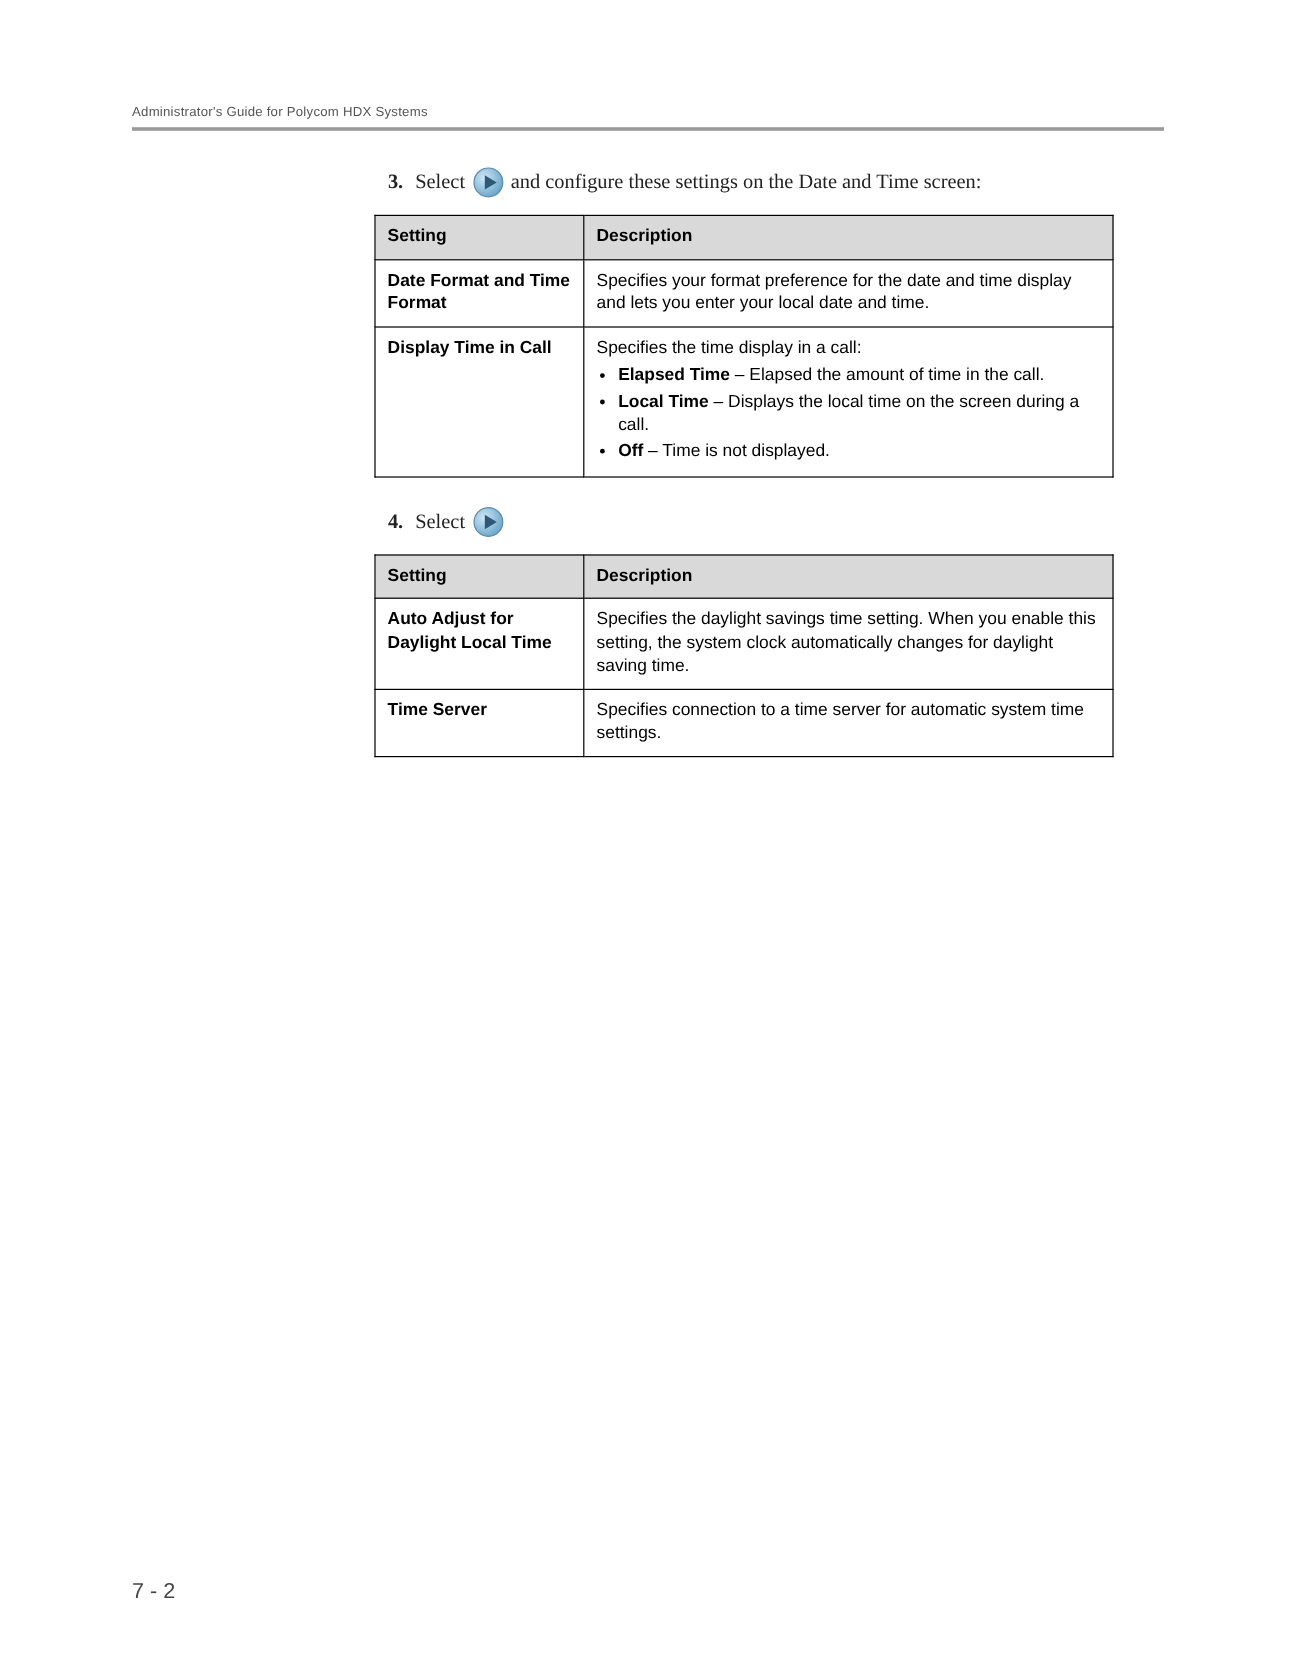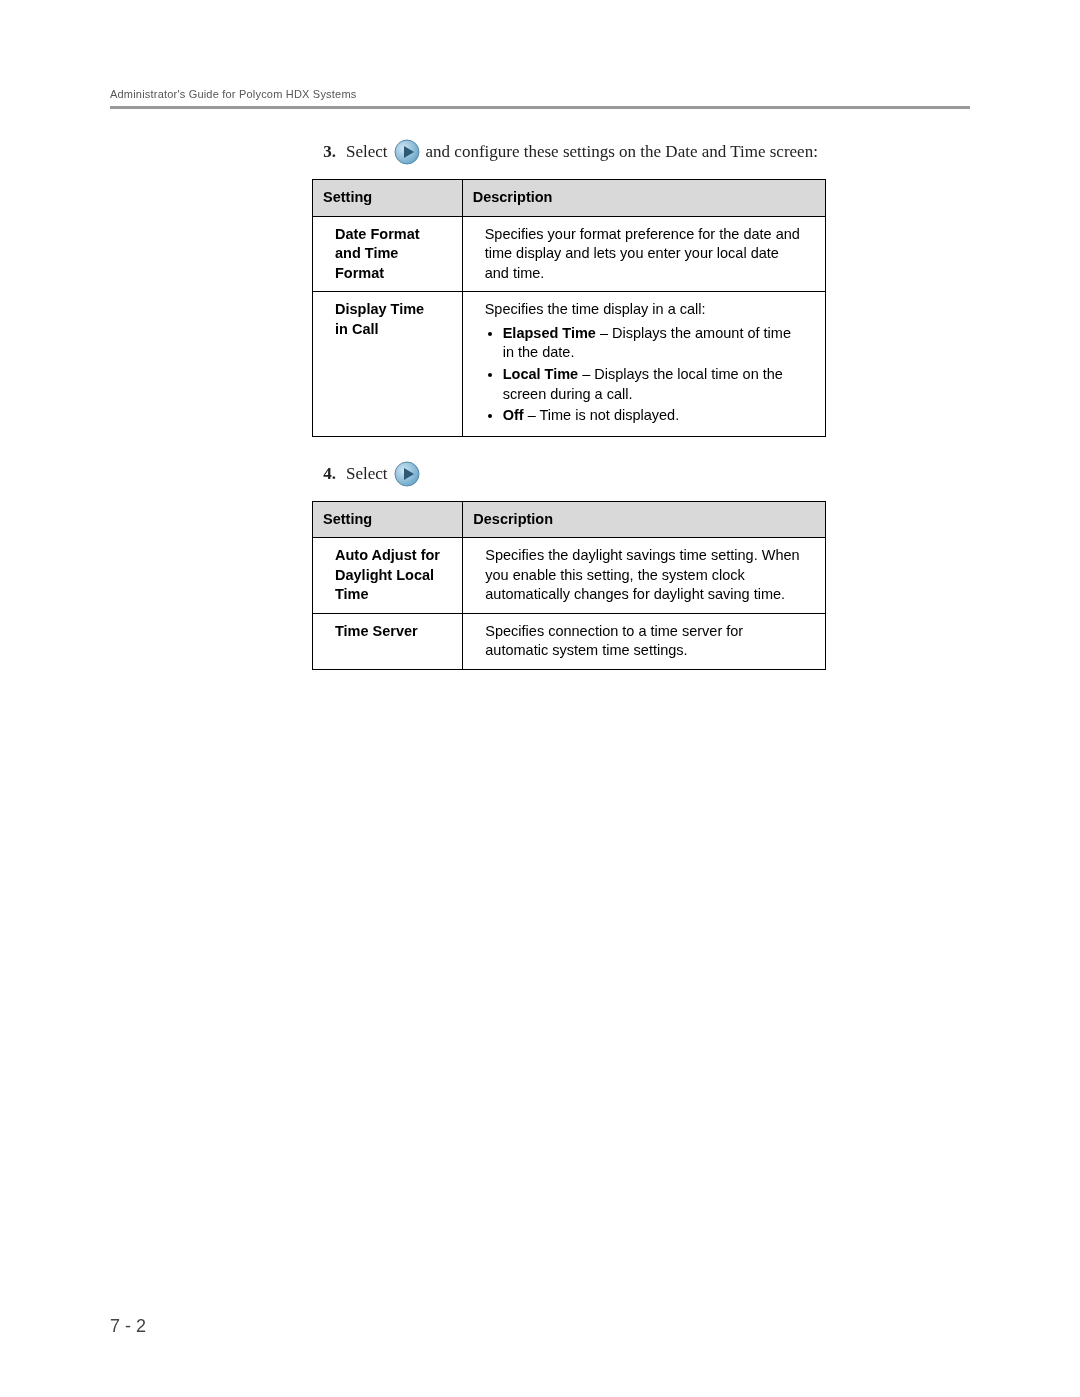--- a/index.html
+++ b/index.html
@@ -52,39 +52,39 @@
     text-align: right;
     margin-right: 4px;
   }
   .play-icon {
     width: 26px;
     height: 26px;
     flex: 0 0 auto;
   }
   table.settings {
     border-collapse: collapse;
-    width: 514px;
+    width: 616px;
     margin-left: 2px;
   }
   table.settings th, table.settings td {
     border: 1px solid #000;
     text-align: left;
     vertical-align: top;
     font-family: Arial, Helvetica, sans-serif;
     font-size: 14.5px;
     line-height: 1.35;
     color: #000;
   }
   table.settings th {
     background: #d9d9d9;
     font-weight: bold;
     padding: 8px 10px;
   }
   table.settings td {
-    padding: 8px 22px;
+    padding: 8px 10px;
   }
   table.settings col.c1 { width: 158px; }
   table.settings col.c2 { width: 400px; }
   .setting-name { font-weight: bold; }
   ul.desc-list {
     margin: 4px 0 0 0;
     padding-left: 18px;
   }
   ul.desc-list li {
     margin: 2px 0;
@@ -145,21 +145,21 @@
             <td class="setting-name">Date Format and Time Format</td>
             <td>
               <span>Specifies your format preference for the date and time display and lets you enter your local date and time.</span>
             </td>
           </tr>
           <tr>
             <td class="setting-name">Display Time in Call</td>
             <td>
               <span>Specifies the time display in a call:</span>
               <ul class="desc-list">
-                <li><b>Elapsed Time</b><span> – Displays the amount of time in the date.</span></li>
+                <li><b>Elapsed Time</b><span> – Elapsed the amount of time in the call.</span></li>
                 <li><b>Local Time</b><span> – Displays the local time on the screen during a call.</span></li>
                 <li><b>Off</b><span> – Time is not displayed.</span></li>
               </ul>
             </td>
           </tr>
         </tbody>
       </table>
     </div>
 
     <div class="step-block">

